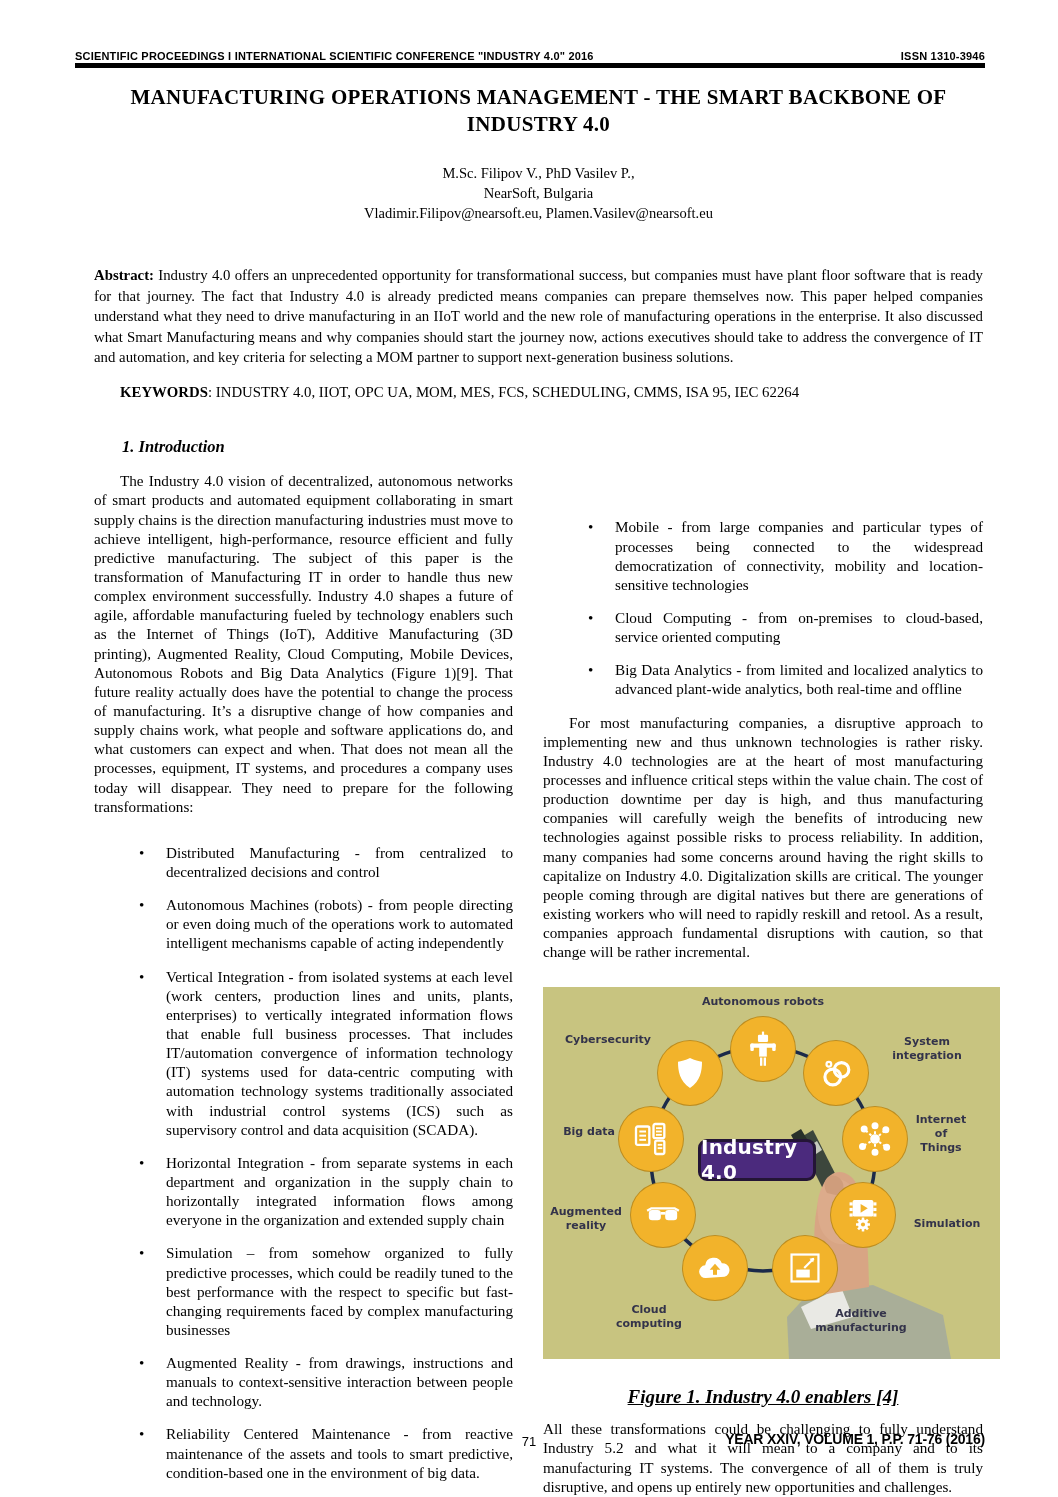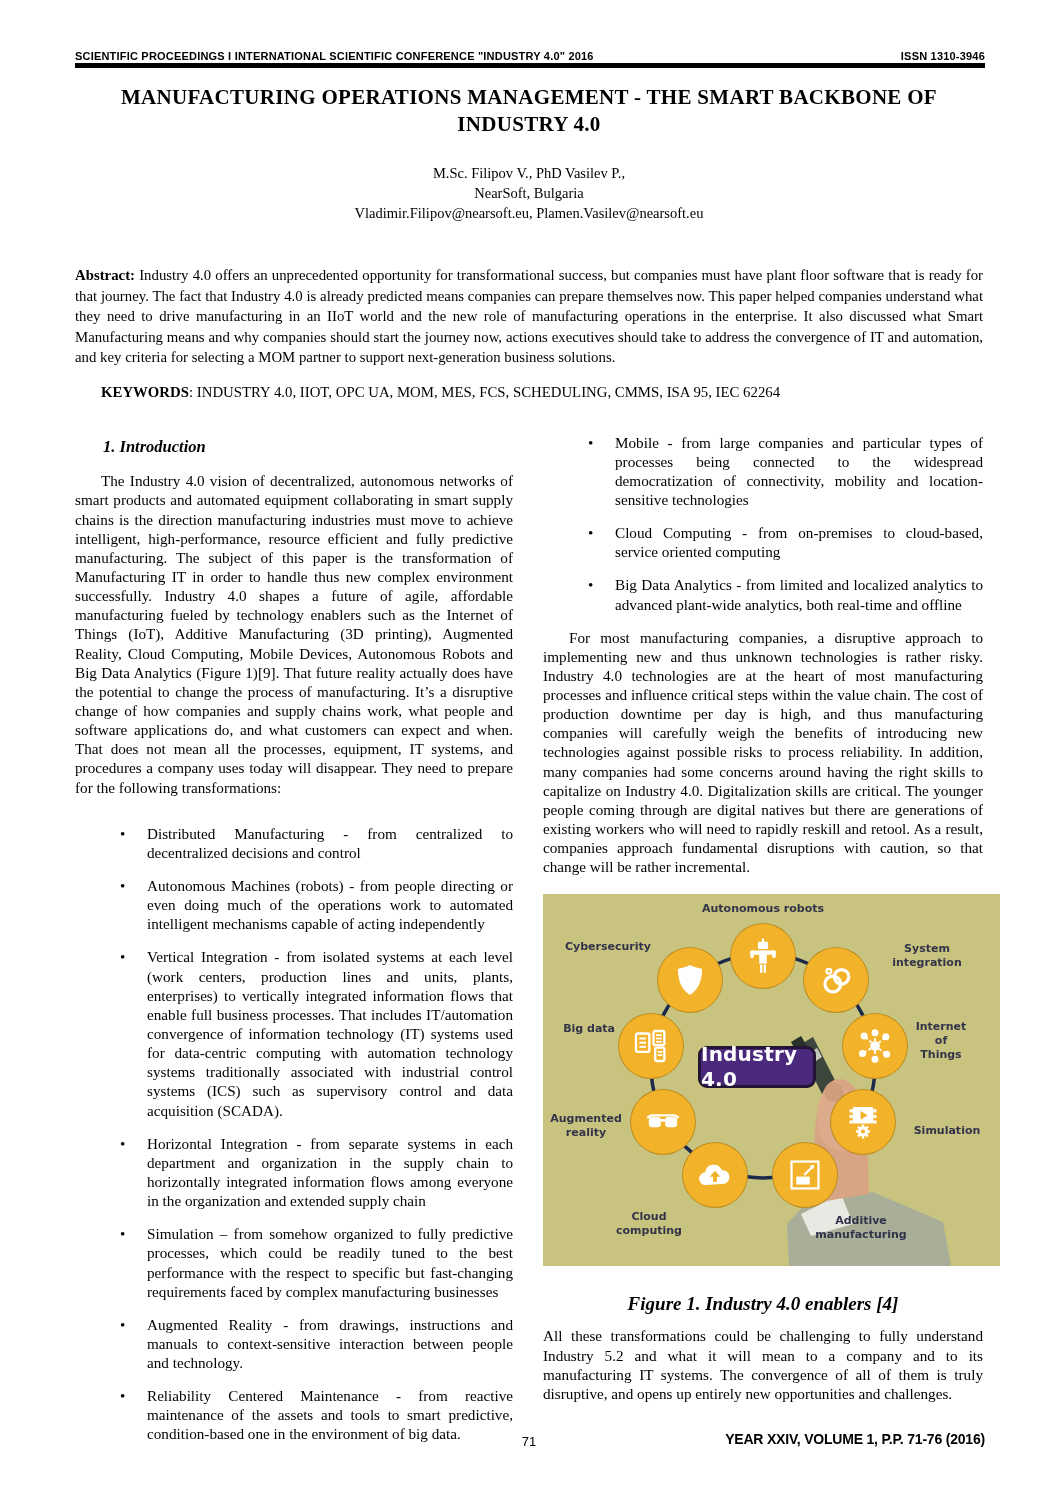--- a/index.html
+++ b/index.html
@@ -5,20 +5,21 @@
   * { margin: 0; padding: 0; box-sizing: border-box; }
   html, body { background: #888; }
   .page {
     position: relative;
     width: 1058px; height: 1497px;
     margin: 0 auto;
     background: #ffffff;
     font-family: "Liberation Serif", serif;
     color: #000;
     overflow: hidden;
+    padding-left: 19px;
   }
   
   .running-head {
     position: absolute; top: 50px; left: 75px; right: 73px;
     border-bottom: 5px solid #000;
     padding-bottom: 1px;
     font-family: "Liberation Sans", sans-serif;
     font-size: 11px; font-weight: bold;
     display: flex; justify-content: space-between; align-items: flex-end;
     letter-spacing: 0.2px;
@@ -32,33 +33,33 @@
   .authors { margin-top: 24px; text-align: center; font-size: 14.5px; line-height: 1.4; }
   
   .abstract {
     margin: 42px 75px 16px; font-size: 14.8px;
     text-align: justify; line-height: 1.38;
   }
   .abstract .lbl { font-weight: bold; }
   .keywords { margin: 14px 75px 0; font-size: 14.8px; text-indent: 26px; }
   .keywords .lbl { font-weight: bold; }
   
-  .columns { display: flex; gap: 30px; margin: 30px 75px 0; }
+  .columns { display: flex; gap: 30px; margin: 30px 75px 0; align-items: flex-end; }
   .col { width: 440px; font-size: 15.2px; line-height: 1.26; text-align: justify; }
   .intro-heading {
     font-size: 16.5px; font-weight: bold; font-style: italic;
     margin: 6px 0 14px 28px; text-align: left;
   }
   .para-indent { text-indent: 26px; }
   ul.plist { list-style: none; margin-top: 27px; }
   ul.plist li { position: relative; padding-left: 72px; margin-bottom: 14px; }
   ul.plist li::before { content: "\2022"; position: absolute; left: 45px; top: 0; }
   .rc-para { margin-top: 10px; text-indent: 26px; }
   
-  .figure-wrap { margin-top: 18px; }
+  .figure-wrap { margin-top: 26px; text-decoration: underline; }
   .fig {
     position: relative; width: 457px; height: 372px;
     background: #c8c480; overflow: hidden;
   }
   .fig-node {
     position: absolute; width: 66px; height: 66px; border-radius: 50%;
     background: #f2b32b; border: 1px solid rgba(90,70,10,0.35);
     display: flex; align-items: center; justify-content: center;
   }
   .fig-label {
@@ -272,21 +273,21 @@
           <div class="fig-label" style="left:352px; top:126px; width:92px;">Internet
 of
 Things</div>
           <div class="fig-label" style="left:356px; top:230px; width:96px;">Simulation</div>
           <div class="fig-label" style="left:238px; top:320px; width:160px;">Additive
 manufacturing</div>
           <div class="fig-label" style="left:56px;  top:316px; width:100px;">Cloud
 computing</div>
           <div class="fig-label" style="left:0px;   top:218px; width:86px;">Augmented
 reality</div>
-          <div class="fig-label" style="left:0px;   top:128px; width:72px; text-align:right;">Big data</div>
+          <div class="fig-label" style="left:0px;   top:138px; width:72px; text-align:right;">Big data</div>
           <div class="fig-label" style="left:10px;  top:46px;  width:110px;">Cybersecurity</div>
 
           <div class="center-box">Industry 4.0</div>
         </div>
 
         <div class="fig-caption">Figure 1. Industry 4.0 enablers [4]</div>
       </div>
 
       <p class="closing-para">All these transformations could be challenging to fully understand Industry 5.2 and what it will mean to a company and to its manufacturing IT systems. The convergence of all of them is truly disruptive, and opens up entirely new opportunities and challenges.</p>
     </div>

